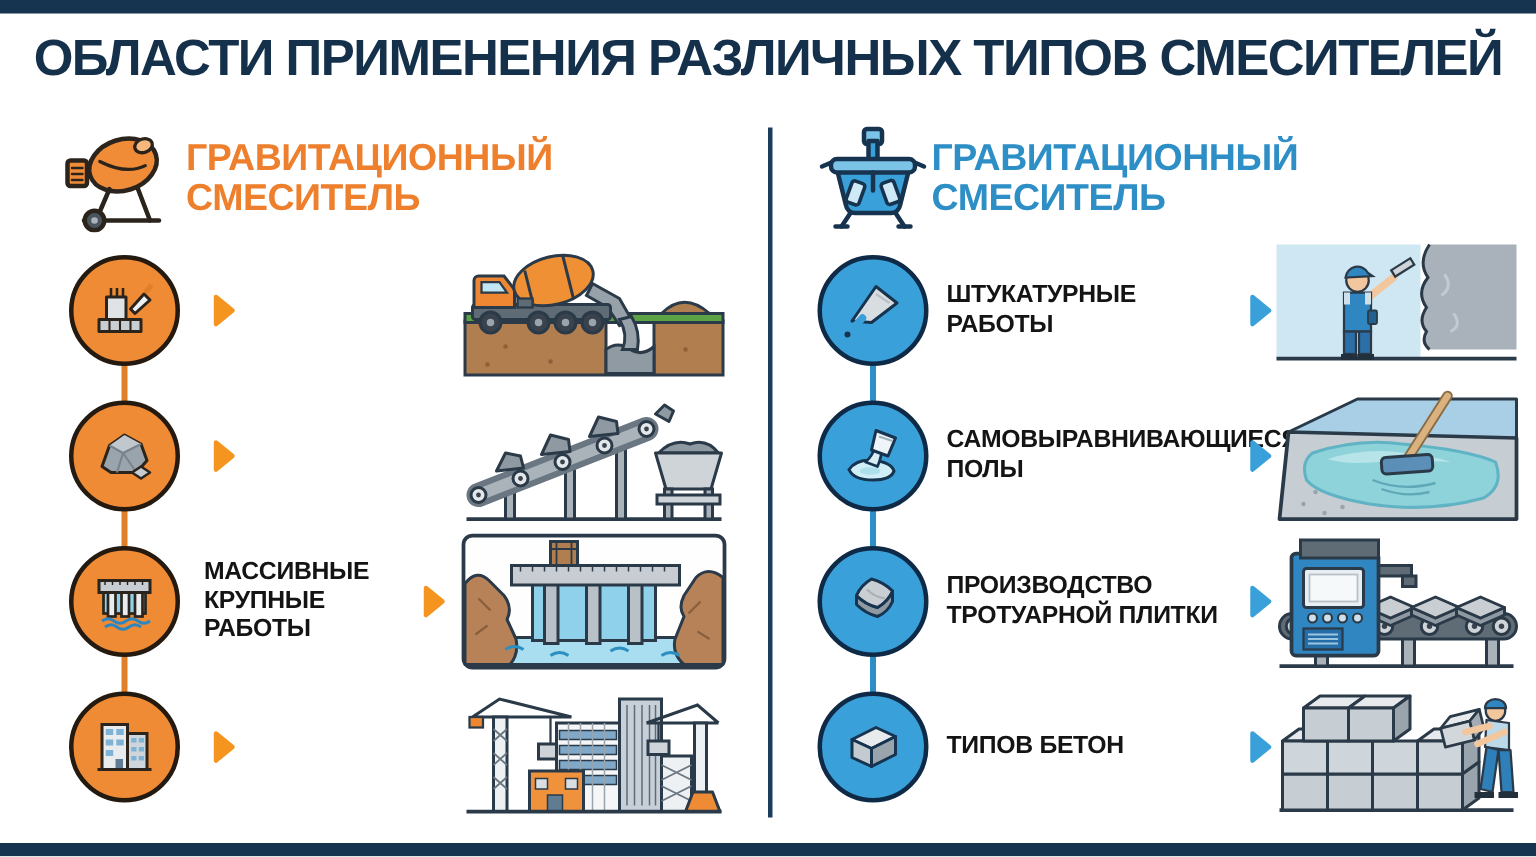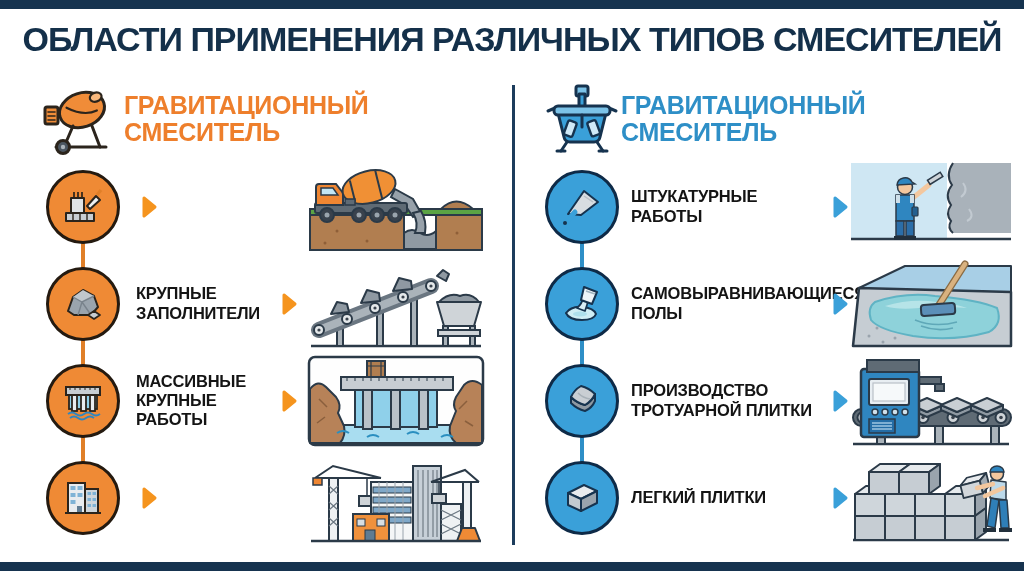--- a/index.html
+++ b/index.html
@@ -137,22 +137,20 @@
         <div class="circle-wrap">
           <div class="circle">
             <svg width="44" height="44" viewBox="0 0 44 44">
               <path d="M7 29 L12 15 L22 8 L33 14 L37 25 L30 33 L13 33 z" fill="#9aa4ad" stroke="#2b241c" stroke-width="2" stroke-linejoin="round"></path>
               <path d="M12 15 L22 8 L33 14 L21 20 z" fill="#c0c7cd"></path>
               <path d="M12 15 L21 20 L33 14 M21 20 L17 33 M21 20 L30 33" stroke="#79838c" stroke-width="1.4" fill="none"></path>
               <path d="M27 33 l6 -4 l6 4 l-6 4 z" fill="#c6ccd1" stroke="#2b241c" stroke-width="1.7" stroke-linejoin="round"></path>
             </svg>
           </div>
         </div>
-        <div class="label">КРУПНЫЕ
-ЗАПОЛНИТЕЛИ</div>
         <span class="arrow">
           <svg width="18" height="24" viewBox="0 0 18 24">
               <path d="M4 3 L15 12 L4 21 z" fill="#f5941e" stroke="#f5941e" stroke-width="3" stroke-linejoin="round"></path>
             </svg>
         </span>
         <div class="illus">
           <svg width="178" height="92" viewBox="0 0 178 92">
             <line x1="4" y1="88" x2="174" y2="88" stroke="#2b3a48" stroke-width="2.5"></line>
             <rect x="30" y="64" width="6" height="24" fill="#aab3ba" stroke="#2b3a48" stroke-width="2"></rect>
             <rect x="70" y="50" width="6" height="38" fill="#aab3ba" stroke="#2b3a48" stroke-width="2"></rect>
@@ -479,21 +477,21 @@
       <div class="row">
         <div class="circle-wrap">
           <div class="circle">
             <svg width="44" height="44" viewBox="0 0 44 44">
               <path d="M8 17 L24 9 L37 15 L21 23 z" fill="#e8ebee" stroke="#16334f" stroke-width="2" stroke-linejoin="round"></path>
               <path d="M8 17 L21 23 L21 35 L8 29 z" fill="#c3cad0" stroke="#16334f" stroke-width="2" stroke-linejoin="round"></path>
               <path d="M21 23 L37 15 L37 27 L21 35 z" fill="#9aa4ad" stroke="#16334f" stroke-width="2" stroke-linejoin="round"></path>
             </svg>
           </div>
         </div>
-        <div class="label">ЛЕГКИЙ ПЛИТКИ</div>
+        <div class="label">ТИПОВ БЕТОН</div>
         <span class="arrow">
           <svg width="18" height="24" viewBox="0 0 18 24">
               <path d="M4 3 L15 12 L4 21 z" fill="#3aa0d9" stroke="#3aa0d9" stroke-width="3" stroke-linejoin="round"></path>
             </svg>
         </span>
         <div class="illus">
           <svg width="164" height="92" viewBox="0 0 164 92">
             <line x1="4" y1="88" x2="160" y2="88" stroke="#2b3a48" stroke-width="2.5"></line>
             <g stroke="#2b3a48" stroke-width="2" stroke-linejoin="round">
               <path d="M6 42 L17 34 L31 34 L20 42 z" fill="#e6eaed"></path>

